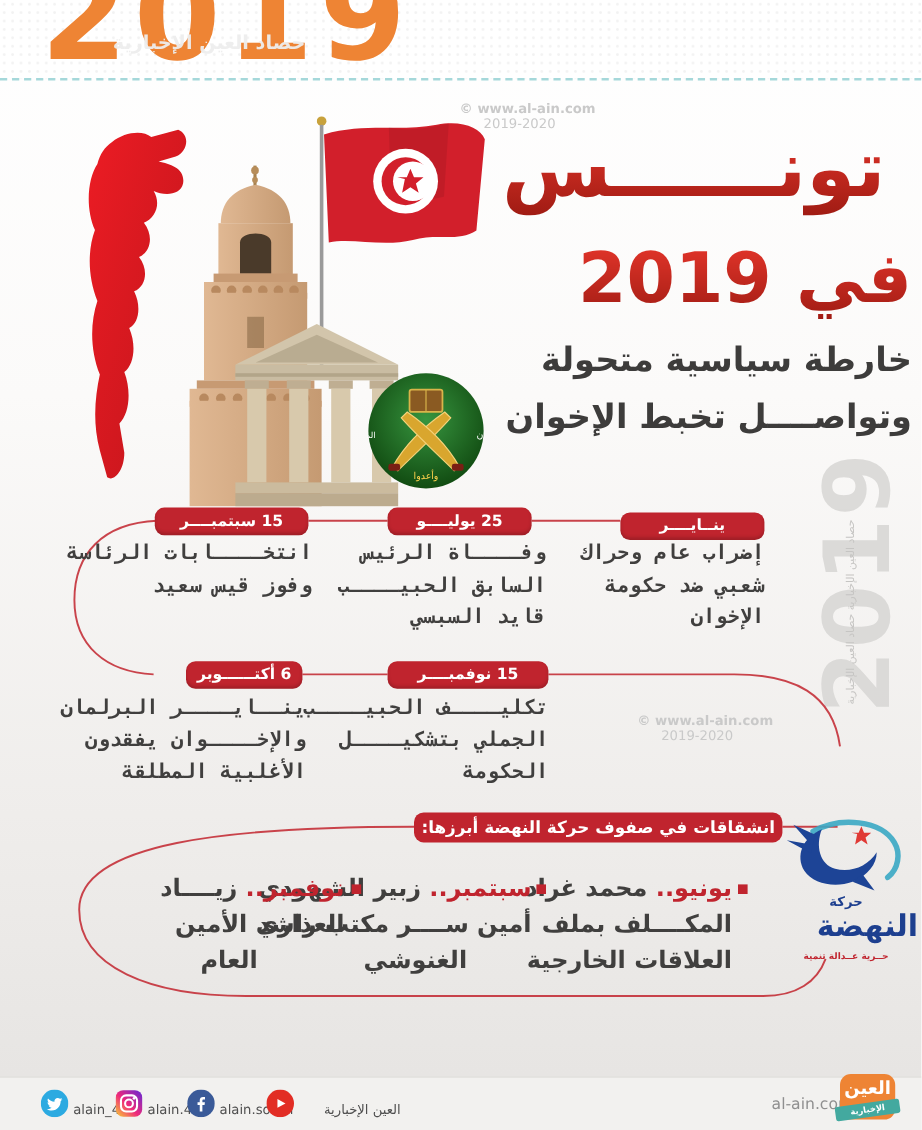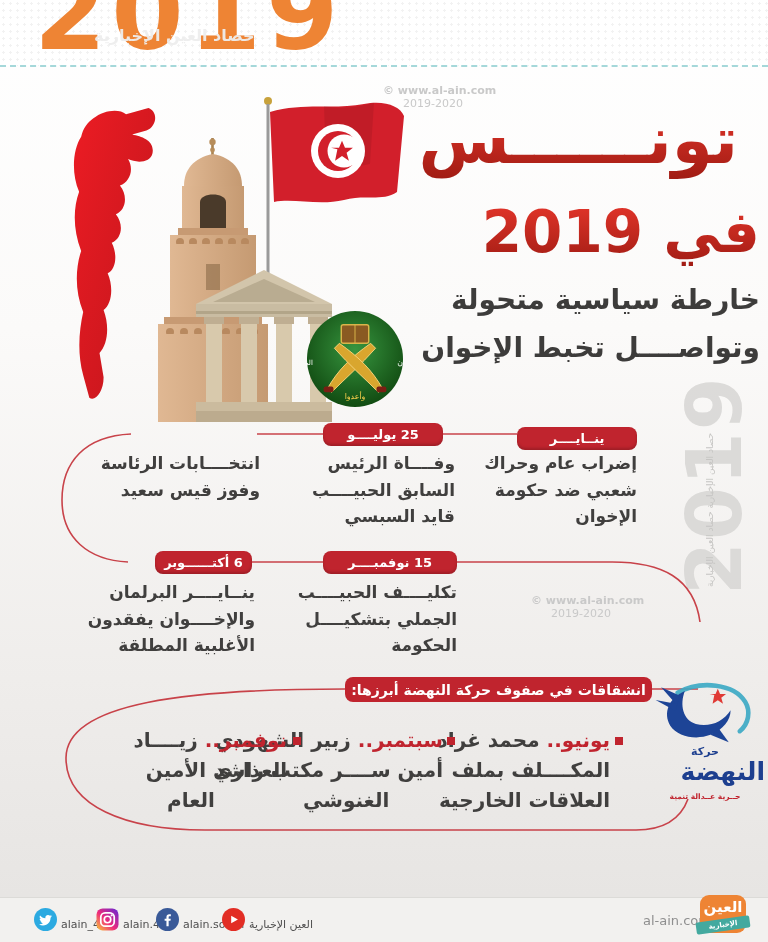--- a/index.html
+++ b/index.html
@@ -32,21 +32,21 @@
   .title-l1{right:30px;top:98px;font-size:66px;line-height:86px;}
   .title-l2{right:8px;top:194px;font-size:58px;line-height:76px;}
   .subtitle{right:8px;top:276px;font-size:28px;line-height:48px;font-weight:800;
             color:var(--text-dark,#3d3c3b);text-align:right;direction:rtl;white-space:nowrap;}
   
   .badge{height:23px;border-radius:8px;background:var(--accent-red,#c0242e);color:#fff;
          font-size:13px;font-weight:700;display:flex;align-items:center;justify-content:center;
          direction:rtl;white-space:nowrap;box-shadow:inset 0 -2px 3px rgba(0,0,0,.18);}
   .tl-text{direction:rtl;text-align:right;font-size:17px;font-weight:700;
            color:#403f3e;line-height:26.5px;}
-  .tl-text div{white-space:nowrap;}
+  .tl-text div{white-space:nowrap;font-family:Liberation Mono, monospace;}
   .sp-text{direction:rtl;text-align:left;font-size:20px;font-weight:700;
            color:#403f3e;line-height:30px;}
   .sp-text div{white-space:nowrap;}
   .month{color:var(--accent-red,#c0242e);}
   .bullet{width:8px;height:8px;background:var(--accent-red,#c0242e);}
   .s-banner{left:345px;top:677px;width:307px;height:25px;border-radius:8px;
             background:var(--accent-red,#c0242e);color:#fff;font-size:14px;font-weight:700;
             display:flex;align-items:center;justify-content:center;direction:rtl;white-space:nowrap;}
   
   .nahda{left:645px;top:680px;width:120px;text-align:center;}
@@ -222,20 +222,21 @@
     <div>الإخوان</div>
   </div>
 
   <div class="abs badge" style="right:325px;top:423px;width:120px;">25 يوليــــو</div>
   <div class="abs tl-text" style="right:313px;top:450px;width:150px;">
     <div>وفــــاة الرئيس</div>
     <div>السابق الحبيــــب</div>
     <div>قايد السبسي</div>
   </div>
 
+  <div class="abs badge" style="right:511px;top:423px;width:128px;">15 سبتمبــــر</div>
   <div class="abs tl-text" style="right:508px;top:450px;width:160px;">
     <div>انتخــــابات الرئاسة</div>
     <div>وفوز قيس سعيد</div>
   </div>
 
   <div class="abs badge" style="right:311px;top:551px;width:134px;">15 نوفمبــــر</div>
   <div class="abs tl-text" style="right:311px;top:579px;width:150px;">
     <div>تكليــــف الحبيــــب</div>
     <div>الجملي بتشكيــــل</div>
     <div>الحكومة</div>
@@ -318,21 +319,21 @@
       <path fill="#fff" d="M13.2 19v-5.6h1.9l.3-2.3h-2.2V9.7c0-.7.2-1.1 1.1-1.1h1.2V6.5c-.2 0-.9-.1-1.7-.1-1.7 0-2.9 1-2.9 3v1.7H9v2.3h1.9V19h2.3z"></path>
     </svg>
     <span class="label">alain.social</span>
   </div>
 
   <div class="abs social" style="left:222px;">
     <svg width="23" height="23" viewBox="0 0 24 24">
       <circle cx="12" cy="12" r="12" fill="#e22d24"></circle>
       <path fill="#fff" d="M9.6 8.2 l7 3.8 -7 3.8z"></path>
     </svg>
-    <span class="label" style="direction:rtl;">العين الإخبارية</span>
+    <span class="label" style="direction:rtl;margin-left:21px;">العين الإخبارية</span>
   </div>
 
   <div class="abs site-domain">al-ain.com</div>
 
   <div class="abs alain-logo">
     <div class="alain-box"></div>
     <div class="alain-main">العين</div>
     <div class="alain-band">الإخبارية</div>
   </div>
 

